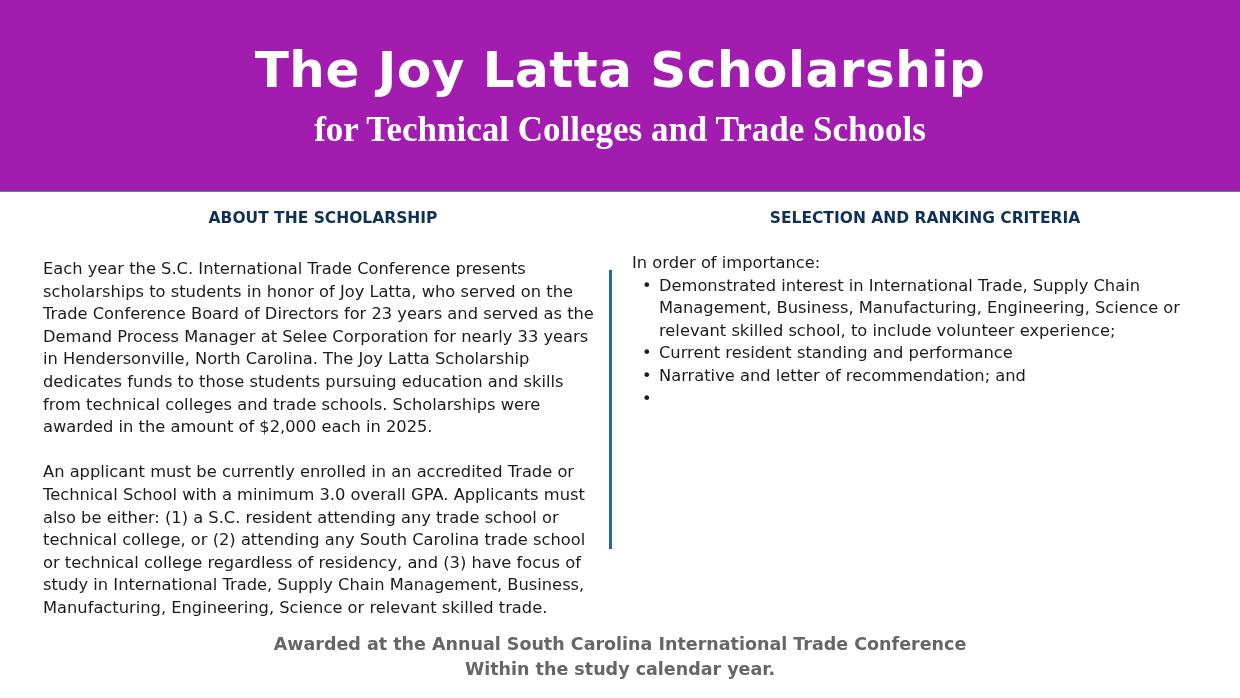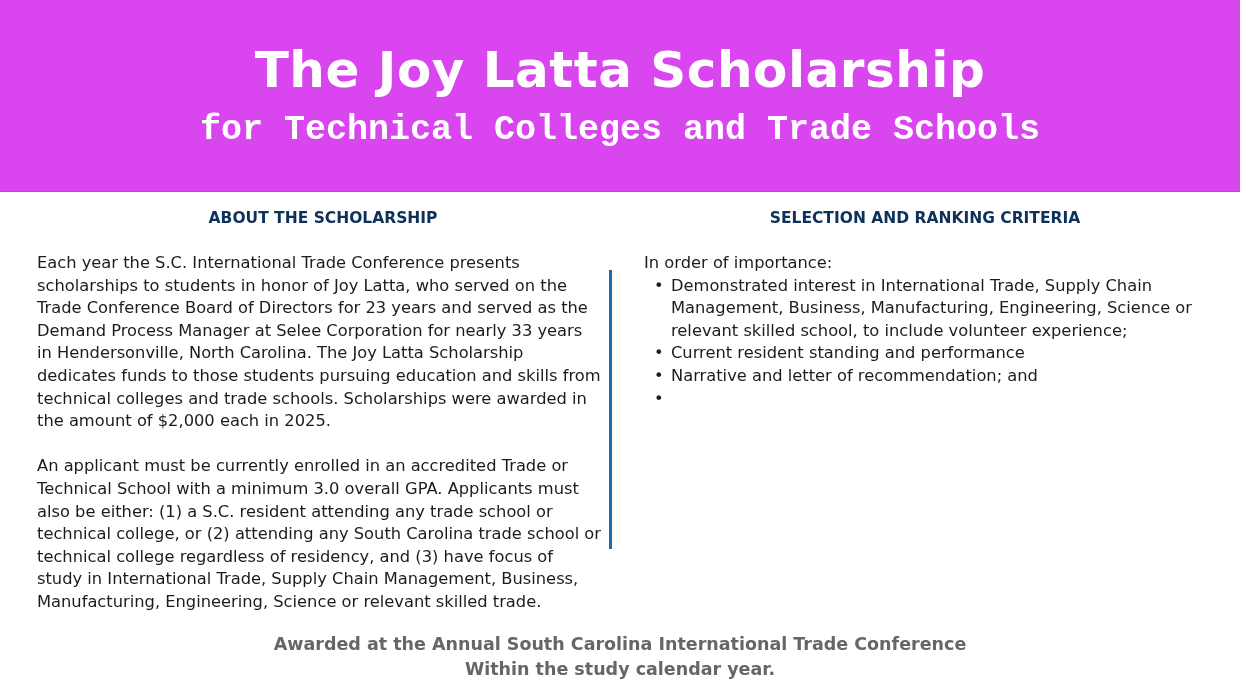--- a/index.html
+++ b/index.html
@@ -5,59 +5,59 @@
   html, body { margin: 0; padding: 0; }
   body {
     width: 1240px; height: 698px; overflow: hidden;
     background: #ffffff;
     font-family: "Liberation Sans", "DejaVu Sans", sans-serif;
     color: #1a1a1a;
     position: relative;
   }
   .header {
     position: absolute; left: 0; top: 0; width: 1240px; height: 191px;
-    background: #d946ef;
+    background: #a21caf;
     border-bottom: 1px solid #5c7fa6;
     text-align: center; color: #ffffff;
   }
   .title {
     position: absolute; left: 0; right: 0; top: 38px;
     font-family: "DejaVu Sans", sans-serif;
     font-weight: bold; font-size: 50px; letter-spacing: 0.5px;
     line-height: 64px;
   }
   .subtitle {
     position: absolute; left: 0; right: 0; top: 106px;
-    font-family: Liberation Mono, monospace;
+    font-family: Liberation Serif, serif;
     font-weight: bold; font-size: 35px; line-height: 48px;
   }
   .section-heading {
     position: absolute; top: 207px;
     font-family: "DejaVu Sans", sans-serif;
     font-weight: bold; font-size: 15.5px; color: #0e315a;
     text-align: center; line-height: 22px;
   }
   .left-heading { left: 8px; width: 630px; }
   .right-heading { left: 610px; width: 630px; }
   .body-text {
     font-family: "DejaVu Sans", sans-serif;
     font-size: 16.3px; line-height: 22.6px; color: #1c1c1c;
     margin: 0;
   }
   .left-col {
     position: absolute; left: 37px; top: 252px; width: 565px;
   }
-  .left-col p { margin: 0; }
+  .left-col p { margin: 6px; }
   .left-col p + p { margin-top: 22.6px; }
   .divider {
     position: absolute; left: 609px; top: 270px; width: 3px; height: 279px;
     background: #1f6aa5;
   }
   .right-col {
-    position: absolute; left: 632px; top: 252px; width: 580px; margin-left: 12px;
+    position: absolute; left: 632px; top: 252px; width: 580px;
   }
   .criteria-list {
     list-style: none; margin: 0; padding: 0;
   }
   .criteria-list li {
     position: relative; padding-left: 27px;
   }
   .bullet {
     position: absolute; left: 10px; top: 0;
   }

